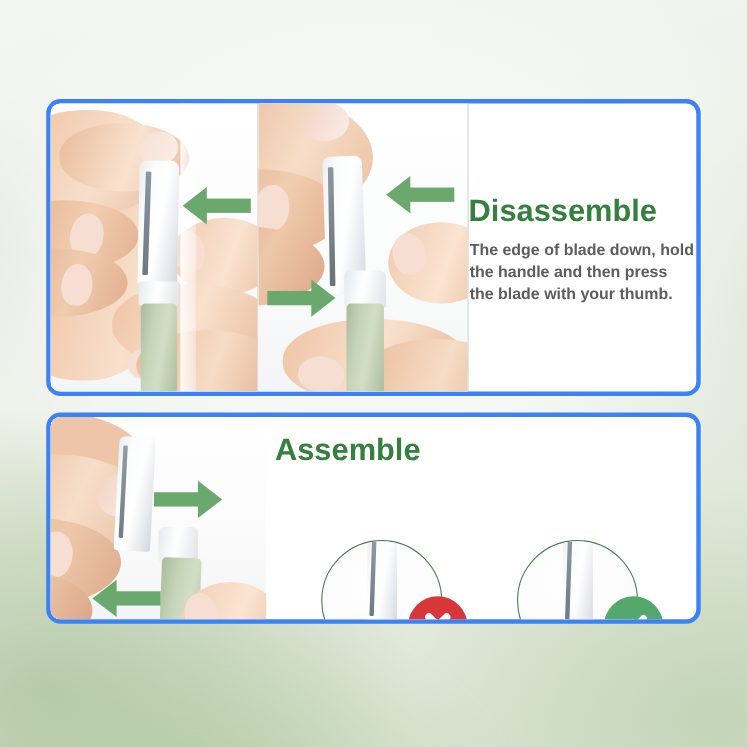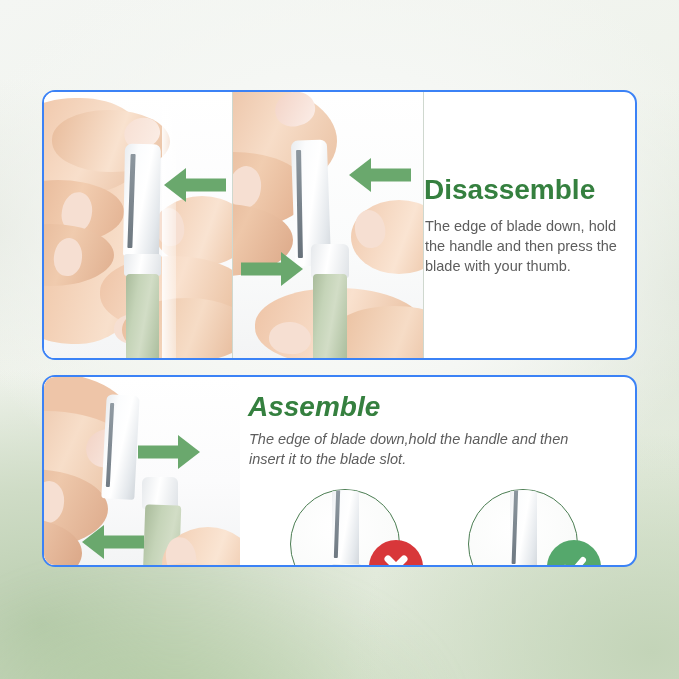--- a/index.html
+++ b/index.html
@@ -47,26 +47,26 @@
     font-size: 34px;
     font-weight: 700;
     letter-spacing: .4px;
     color: #37813f;
   }
 
   
   .panel {
     position: absolute;
     background: #ffffff;
-    border: 2px solid #3b82f6;
+    border: 4px solid #3b82f6;
     border-radius: 13px;
     overflow: hidden;
   }
   #panel-disassemble { left: 42px; top: 90px; width: 595px; height: 270px; }
-  #panel-assemble    { left: 42px; top: 375px; width: 595px; height: 192px; font-style: italic; }
+  #panel-assemble    { left: 42px; top: 375px; width: 595px; height: 192px; }
 
   
   .photo {
     position: absolute;
     top: 0; bottom: 0;
     background: #fdfdfd;
     overflow: hidden;
   }
   .divider {
     position: absolute;
@@ -237,21 +237,21 @@
       </div>
       <div class="arrow right" style="left:8px; top:160px; width:62px; height:34px;">
         <div class="shaft" style="width:42px;"></div>
         <div class="head"></div>
       </div>
     </div>
 
     <div class="divider" style="left:379px;"></div>
 
     <div class="heading" style="left:380px; top:82px; width:210px;">Disassemble</div>
-    <div class="body" style="left:381px; top:124px; width:205px;">The edge of blade down, hold the handle and then press the blade with your thumb.</div>
+    <div class="body" style="left:381px; top:124px; width:205px;font-weight:bold;">The edge of blade down, hold the handle and then press the blade with your thumb.</div>
   </div>
 
   <div class="panel" id="panel-assemble">
 
     <div class="photo" style="left:0; width:196px;">
       <div style="position:absolute;inset:0;background:linear-gradient(180deg,#ffffff 0%,#fbfbfc 55%,#f3f4f5 100%);"></div>
 
       <div class="skin" style="left:-78px; top:-4px; width:168px; height:104px; border-radius:50%;
            background:linear-gradient(115deg,#dfab89,#f6dbc5 58%,#e7bd9e;);"></div>
       <div class="skin" style="left:-86px; top:34px; width:178px; height:96px; border-radius:50%;
@@ -285,21 +285,20 @@
         <div class="shaft" style="width:42px;"></div>
         <div class="head"></div>
       </div>
       <div class="arrow left" style="left:38px; top:148px; width:62px; height:34px;">
         <div class="shaft" style="width:42px;"></div>
         <div class="head"></div>
       </div>
     </div>
 
     <div class="heading" style="left:204px; top:14px; width:300px;">Assemble</div>
-    <div class="body" style="left:205px; top:52px; width:345px;">The edge of blade down,hold the handle and then insert it to the blade slot.</div>
 
     <div class="compare-circle" style="left:246px; top:112px; width:110px; height:110px;">
       <div class="cap" style="left:41px; top:-8px; width:27px; height:84px; border-radius:5px 5px 2px 2px;"></div>
       <div class="blade-line" style="left:44px; top:0px; width:4px; height:68px; transform:rotate(2deg);
            background:linear-gradient(180deg,#8e99a1,#6f7982);"></div>
 
       <div class="collar" style="left:41px; top:74px; width:29px; height:12px; border-radius:2px;"></div>
       <div class="collar" style="left:36px; top:84px; width:38px; height:12px; border-radius:3px;
            background:linear-gradient(100deg,#e3e7ea,#ffffff 45%,#dcdfe3);"></div>
       <div class="handle" style="left:38px; top:95px; width:34px; height:26px;

